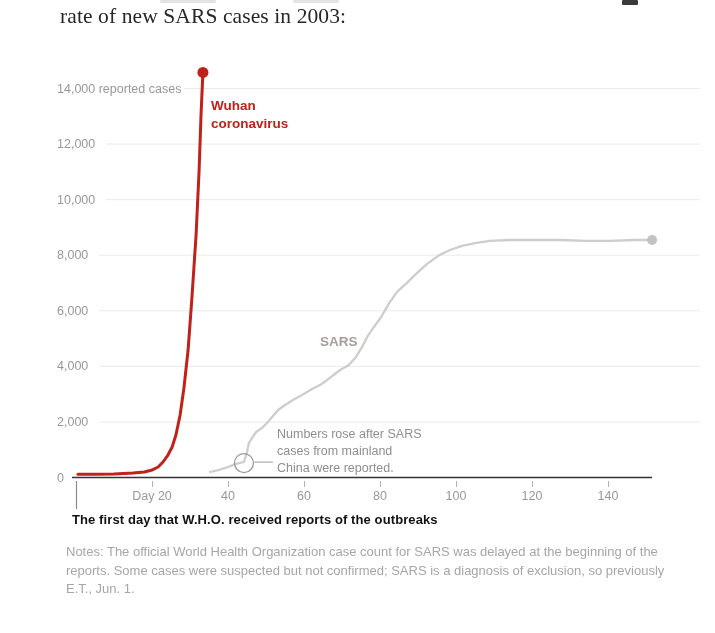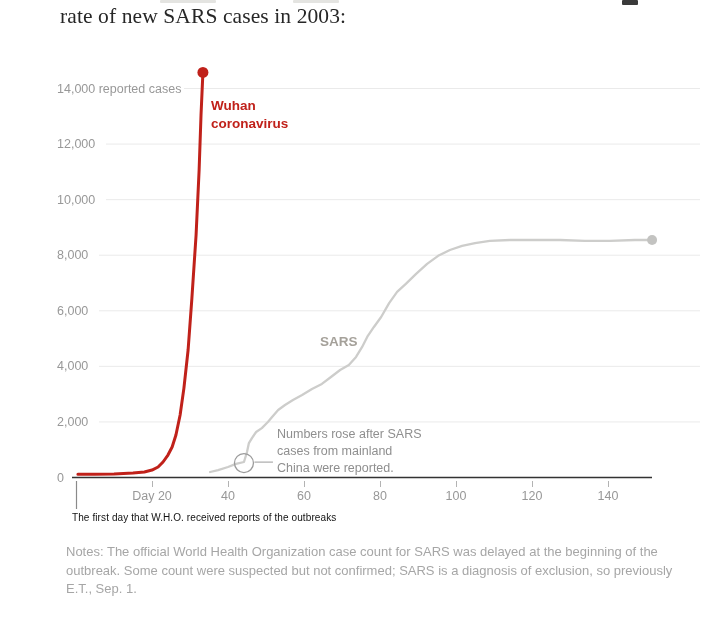--- a/index.html
+++ b/index.html
@@ -10,21 +10,21 @@
   }
   .frag{position:absolute;border-radius:1px;}
   .headline{
     position:absolute;left:60px;top:4px;margin:0;
     font-family:"Liberation Serif","DejaVu Serif",serif;
     font-size:21.5px;font-weight:400;color:#272727;letter-spacing:.1px;
   }
   svg.chart{position:absolute;left:0;top:0;}
   .caption{
     position:absolute;left:72px;top:512px;
-    font-size:10px;font-weight:normal;color:#121212;letter-spacing:.1px;
+    font-size:13px;font-weight:bold;color:#121212;letter-spacing:.1px;
   }
   .notes{
     position:absolute;left:66px;top:543px;width:620px;
     font-size:13px;color:#a6a6a6;line-height:18.5px;
   }
 </style>
 </head>
 <body>
 
 <div class="page">
@@ -78,16 +78,16 @@
       <circle cx="202.92" cy="72.44020799999998" r="5.5" fill="#c0211a"></circle>
       <text x="211" y="110" fill="#c0211a" font-size="13.5" font-family="&quot;Liberation Sans&quot;,&quot;DejaVu Sans&quot;,sans-serif" font-weight="bold" text-anchor="start">Wuhan</text>
       <text x="211" y="128" fill="#c0211a" font-size="13.5" font-family="&quot;Liberation Sans&quot;,&quot;DejaVu Sans&quot;,sans-serif" font-weight="bold" text-anchor="start">coronavirus</text>
       <text x="320" y="346" fill="#a5a19a" font-size="13.5" font-family="&quot;Liberation Sans&quot;,&quot;DejaVu Sans&quot;,sans-serif" font-weight="bold" text-anchor="start">SARS</text>
     </svg>
 
   <div class="caption">The first day that W.H.O. received reports of the outbreaks</div>
 
   <div class="notes">
     <div>Notes: The official World Health Organization case count for SARS was delayed at the beginning of the</div>
-    <div>outbreak. Some count were suspected but not confirmed; SARS is a diagnosis of exclusion, so previously</div>
-    <div>E.T., Sep. 1.</div>
+    <div>reports. Some cases were suspected but not confirmed; SARS is a diagnosis of exclusion, so previously</div>
+    <div>E.T., Jun. 1.</div>
   </div>
 </div>
 
 </body></html>

